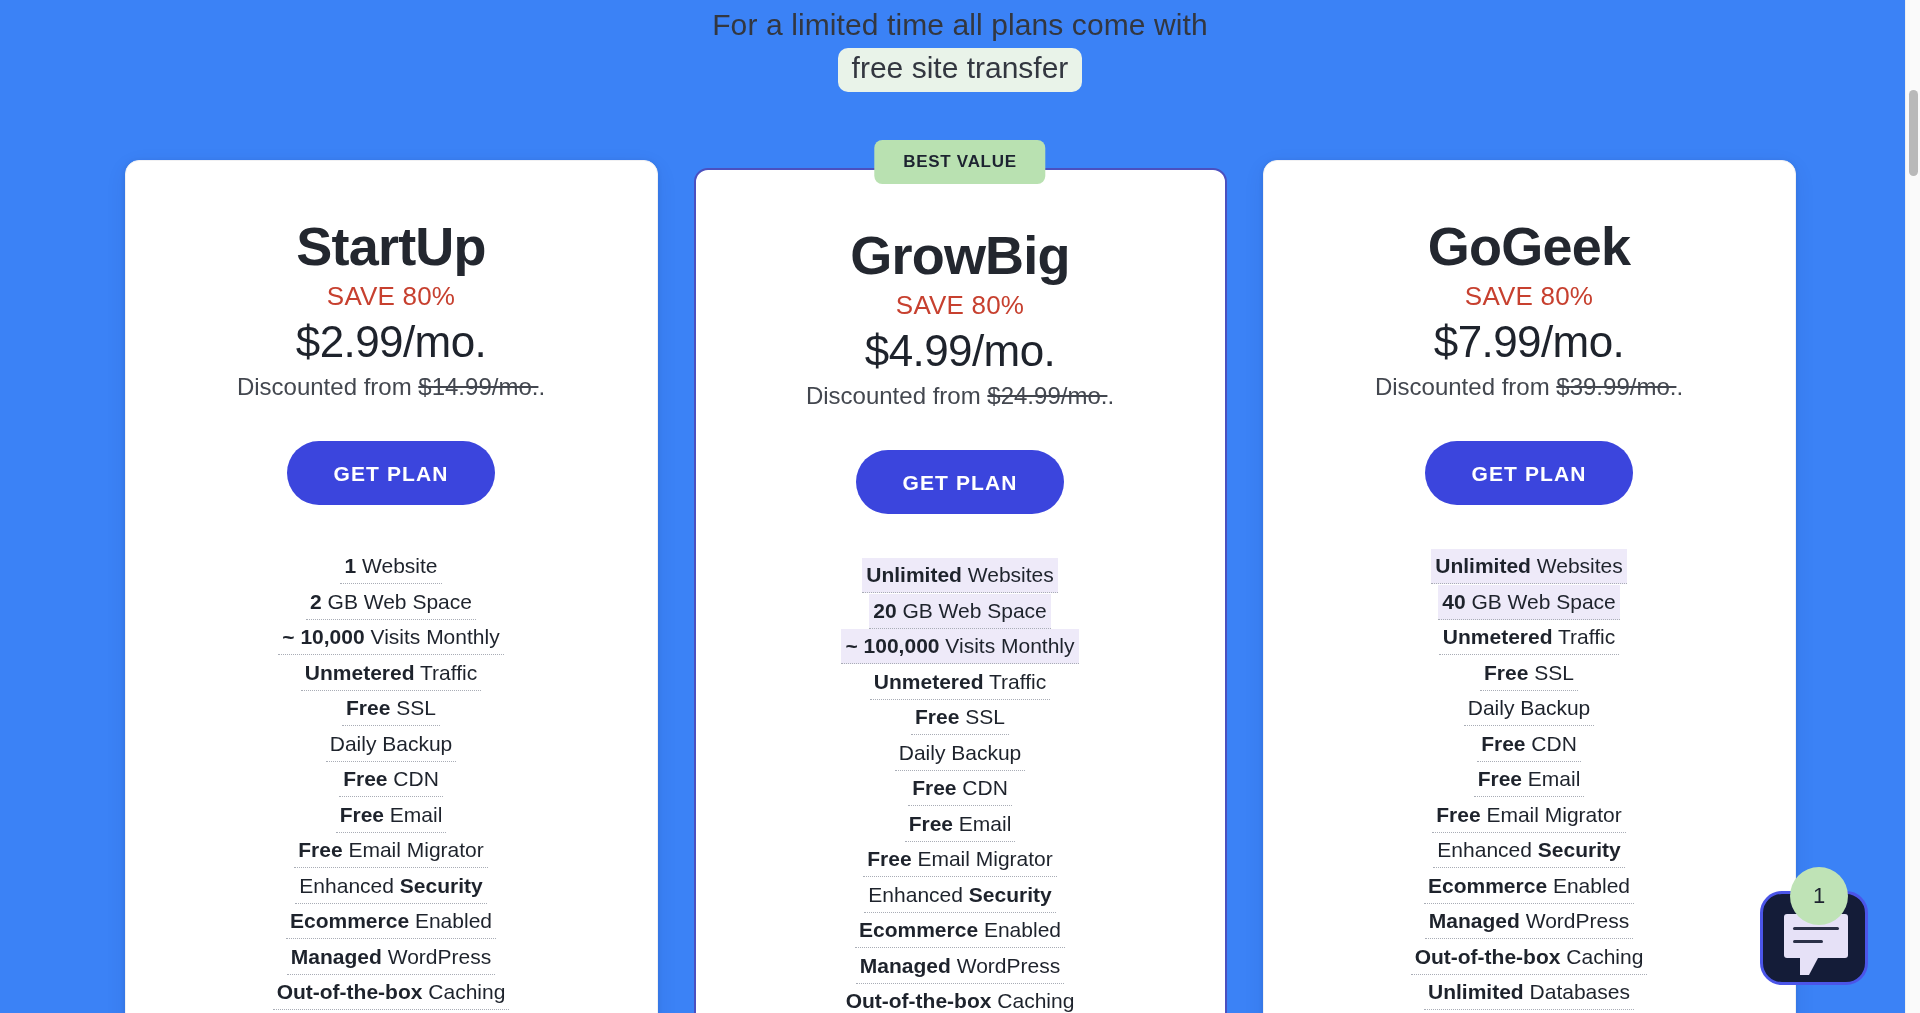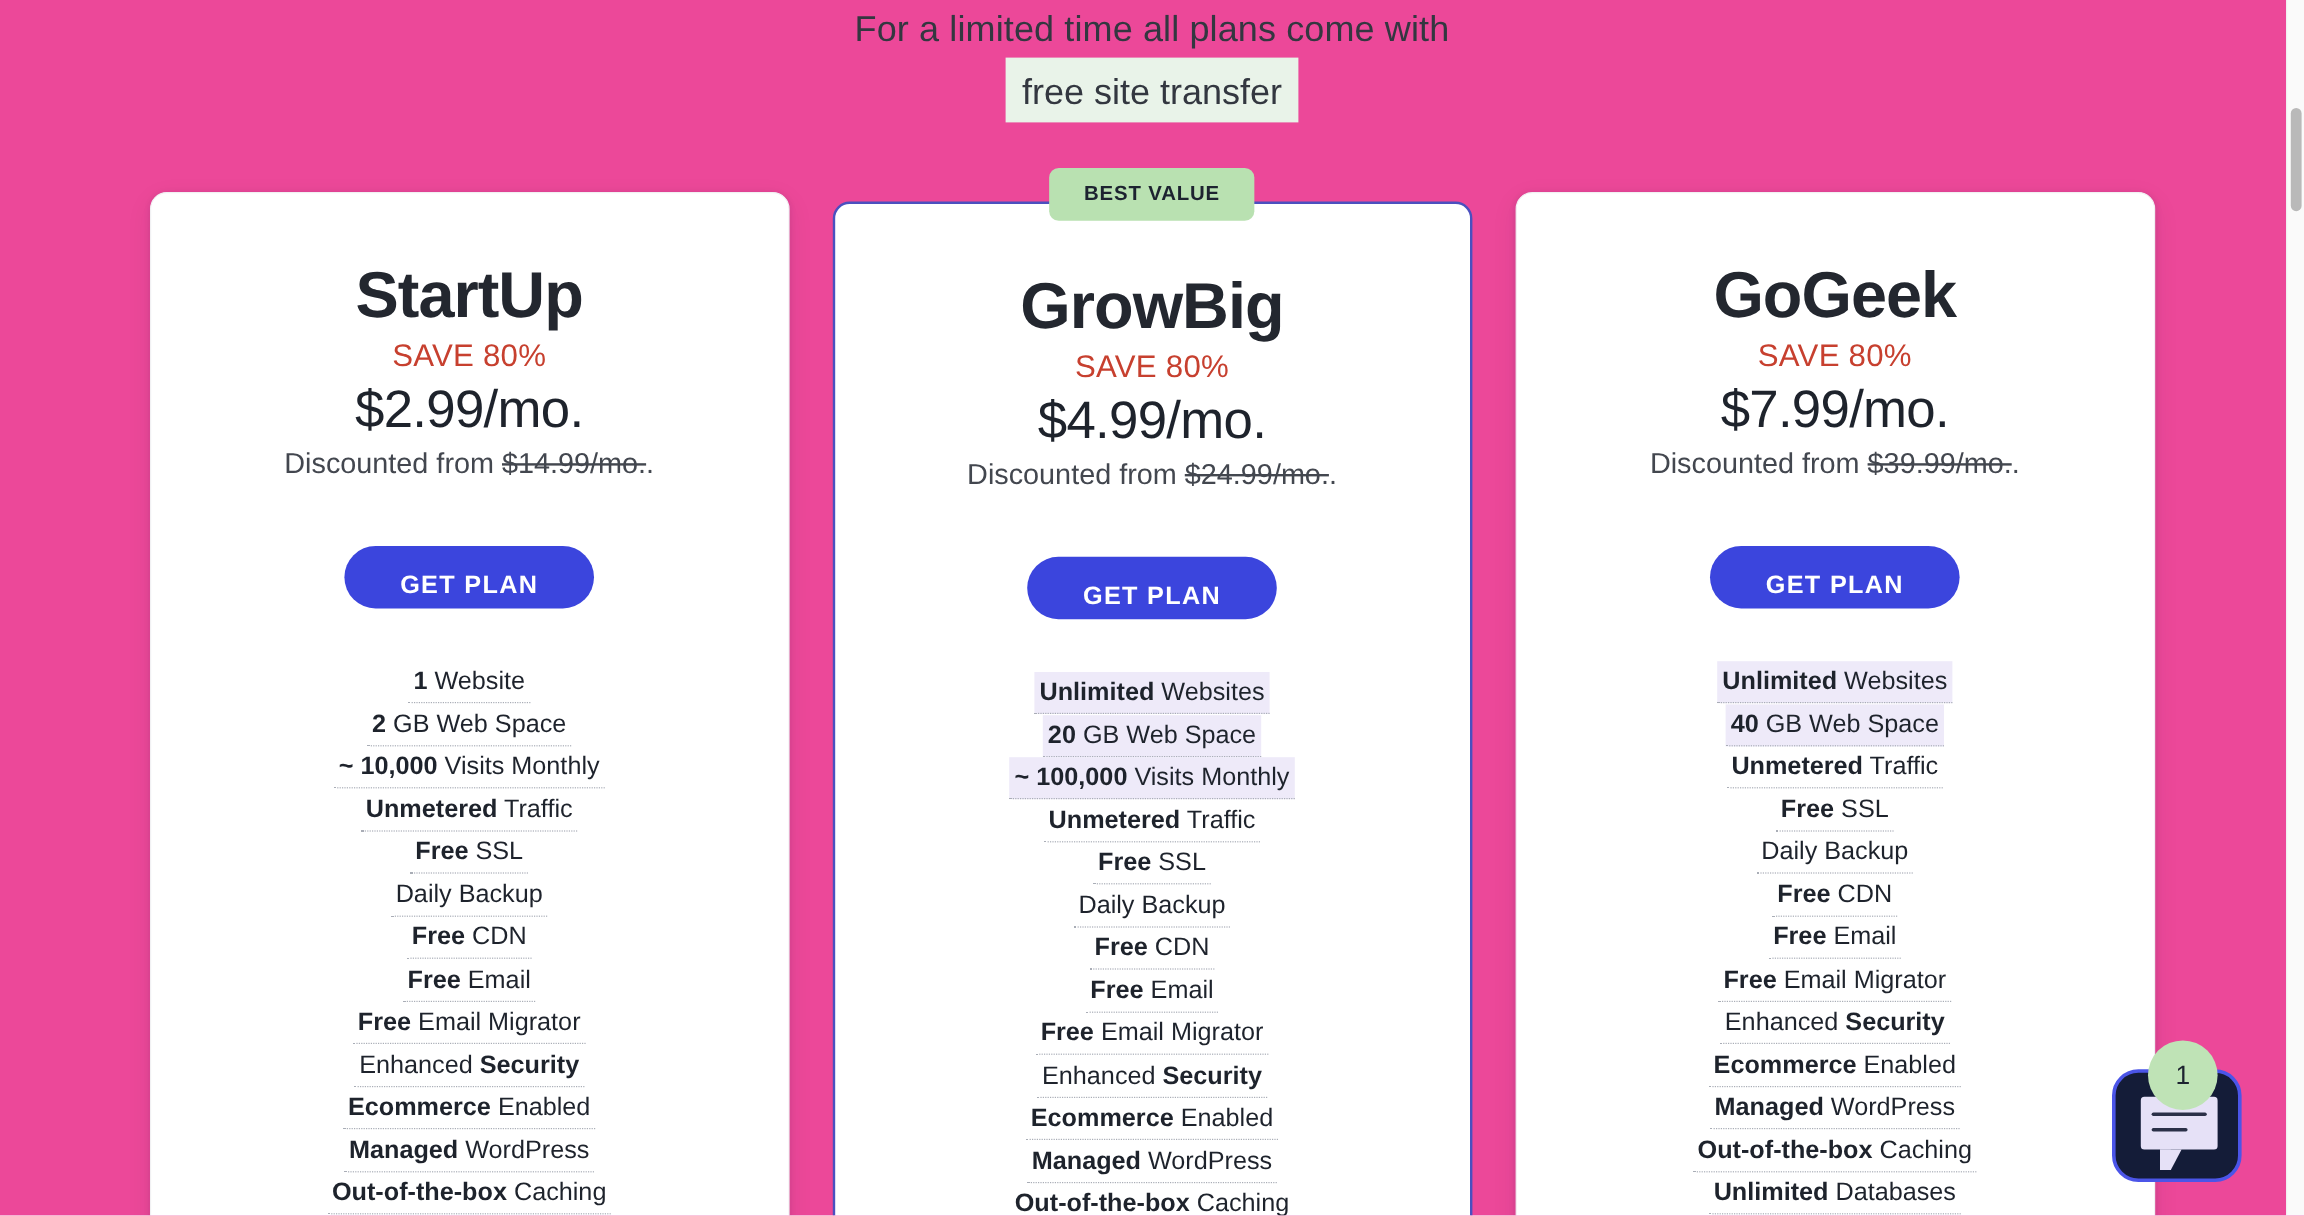--- a/index.html
+++ b/index.html
@@ -10,43 +10,43 @@
     overflow: hidden;
     background: #ffffff;
     font-family: "Liberation Sans", "DejaVu Sans", sans-serif;
     -webkit-font-smoothing: antialiased;
   }
 
   .page {
     position: relative;
     width: 1920px;
     height: 1013px;
-    background: #ec4899;
+    background: #3b82f6;
     overflow: hidden;
   }
 
   
   .promo {
     width: 100%;
     padding-top: 2px;
     text-align: center;
     color: #333740;
   }
   .promo-line {
     font-size: 30px;
     line-height: 46px;
     font-weight: 400;
     letter-spacing: 0.1px;
     color: #333740;
   }
   .promo-highlight {
     display: inline-block;
     background: #e9f3e9;
-    padding: 10px 14px 4px 14px;
-    border-radius: 0;
+    padding: 0 14px 4px 14px;
+    border-radius: 10px;
     font-size: 30px;
     line-height: 40px;
     color: #333740;
   }
 
   
   .cards {
     position: absolute;
     top: 160px;
     left: 0;
@@ -122,23 +122,23 @@
     font-weight: 400;
     margin-bottom: 16px;
   }
   .discount s {
     text-decoration: line-through;
     color: #43474f;
   }
 
   .cta {
     display: block;
-    margin: 54px auto 0 auto;
+    margin: 40px auto 0 auto;
     width: 208px;
-    height: 52px;
+    height: 64px;
     line-height: 64px;
     background: #3b45dd;
     color: #ffffff;
     border: none;
     border-radius: 34px;
     font-size: 21px;
     font-weight: 700;
     letter-spacing: 1.1px;
     cursor: pointer;
     font-family: inherit;

